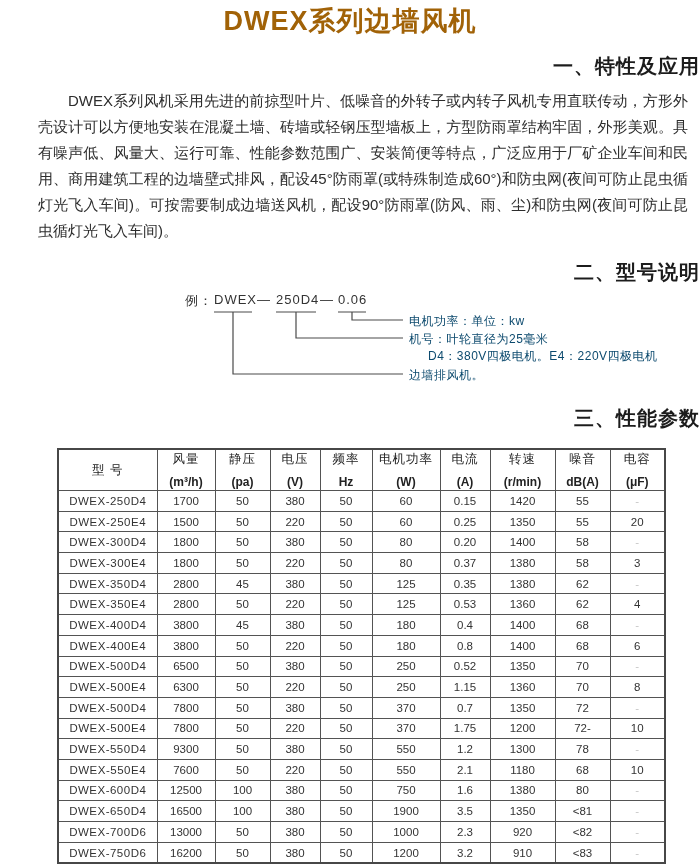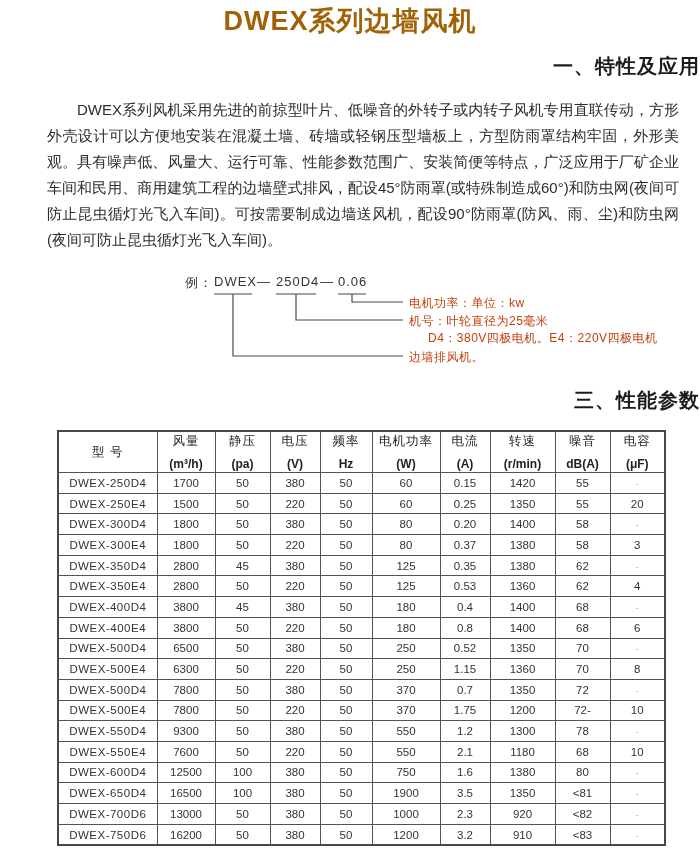--- a/index.html
+++ b/index.html
@@ -35,41 +35,41 @@
   }
 
   
   .body-text{
     margin:4px 4px 0 30px;
     font-size:15px;
     line-height:26px;
     text-align:justify;
     color:#2d2d2d;
   }
-  .body-text p{margin:17px;text-indent:2em;}
+  .body-text p{margin:8px;text-indent:2em;}
 
   
   .model-diagram{
     position:relative;
     width:700px;
     height:112px;
     margin-top:2px;
   }
   .model-diagram .seg{
     position:absolute;
     top:4px;
     font-size:13px;
     color:#333;
     letter-spacing:1px;
     white-space:nowrap;
   }
   .model-diagram .dlabel{
     position:absolute;
     font-size:12px;
-    color:#c2410c;
+    color:#0c4a6e;
     white-space:nowrap;
     letter-spacing:0.5px;
   }
   .model-diagram svg{position:absolute;left:0;top:0;}
 
   
   .perf-table{
     margin:16px 0 0 57px;
     border-collapse:collapse;
     table-layout:fixed;
@@ -97,20 +97,21 @@
 <div class="page">
 
   <h1 class="doc-title">DWEX系列边墙风机</h1>
 
   <h2 class="sec-heading">一、特性及应用</h2>
 
   <div class="body-text">
     <p>DWEX系列风机采用先进的前掠型叶片、低噪音的外转子或内转子风机专用直联传动，方形外壳设计可以方便地安装在混凝土墙、砖墙或轻钢压型墙板上，方型防雨罩结构牢固，外形美观。具有噪声低、风量大、运行可靠、性能参数范围广、安装简便等特点，广泛应用于厂矿企业车间和民用、商用建筑工程的边墙壁式排风，配设45°防雨罩(或特殊制造成60°)和防虫网(夜间可防止昆虫循灯光飞入车间)。可按需要制成边墙送风机，配设90°防雨罩(防风、雨、尘)和防虫网(夜间可防止昆虫循灯光飞入车间)。</p>
   </div>
 
+  <h2 class="sec-heading">二、型号说明</h2>
 
   <div class="model-diagram">
     <svg width="700" height="112" viewBox="0 0 700 112">
 
       <path d="M214 24 H252 M233 24 V86 H403" stroke="#4a4a4a" stroke-width="1.2" fill="none"></path>
 
       <path d="M276 24 H316 M296 24 V50 H403" stroke="#4a4a4a" stroke-width="1.2" fill="none"></path>
 
       <path d="M338 24 H366 M352 24 V32 H403" stroke="#4a4a4a" stroke-width="1.2" fill="none"></path>
     </svg>

